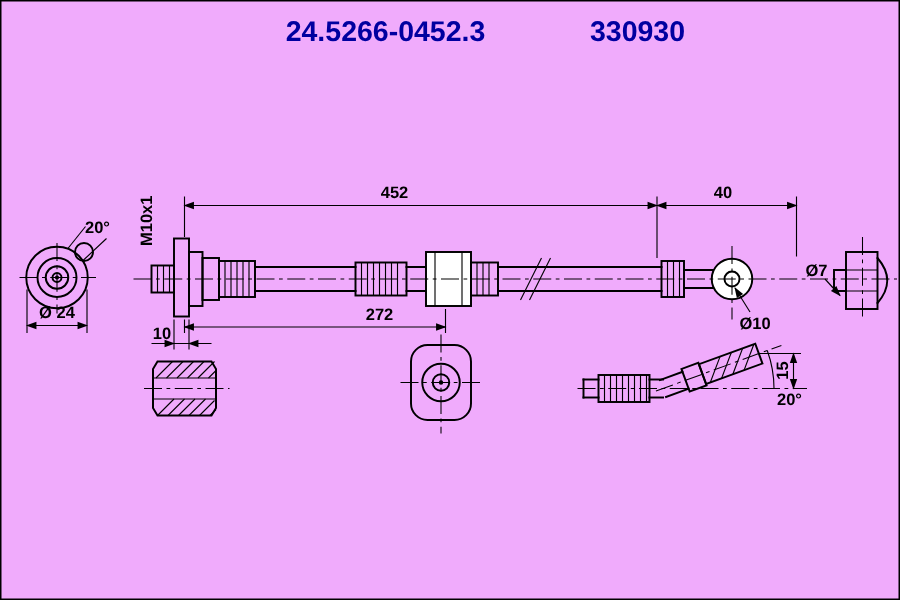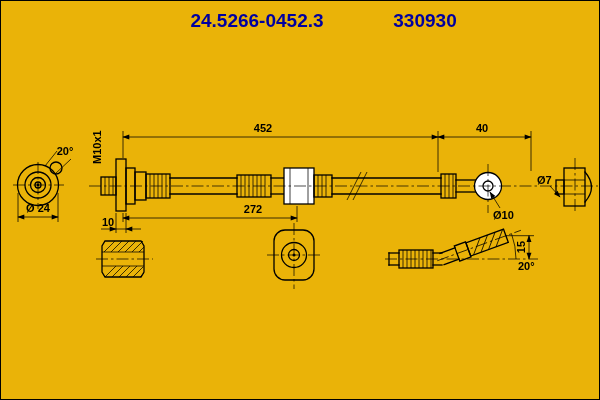--- a/index.html
+++ b/index.html
@@ -1,16 +1,16 @@
 <!DOCTYPE html>
 <html><head>
 <meta charset="utf-8">
 <style>
   html,body{margin:0;padding:0;background:#fff;}
-  .frame{position:relative;width:598px;height:398px;border:1px solid #000;background:#eab308;overflow:hidden;}
+  .frame{position:relative;width:598px;height:398px;border:1px solid #000;background:#f0abfc;overflow:hidden;}
   svg{display:block;}
   .thick{stroke:#000;stroke-width:1.3;fill:none;stroke-linecap:square;}
   .thin{stroke:#000;stroke-width:0.75;fill:none;}
   .cl{stroke:#000;stroke-width:0.7;fill:none;stroke-dasharray:12 3 2.5 3;}
   .white{fill:#fff;stroke:#000;stroke-width:1.3;}
   .dim{font:bold 11px "Liberation Sans",sans-serif;fill:#000;}
   .hdr{font:bold 19px "Liberation Sans",sans-serif;}
 </style>
 </head>
 <body>

